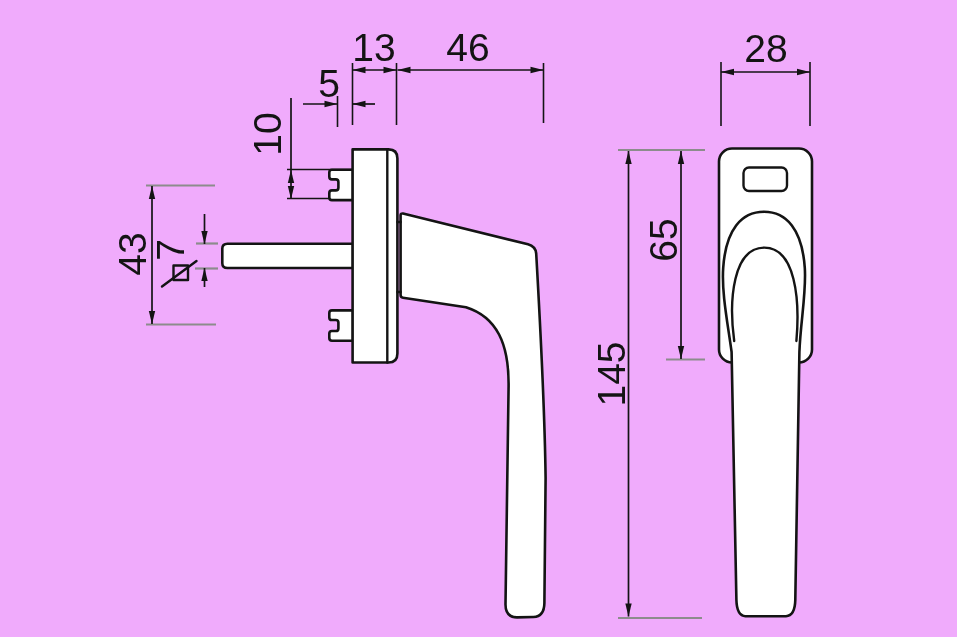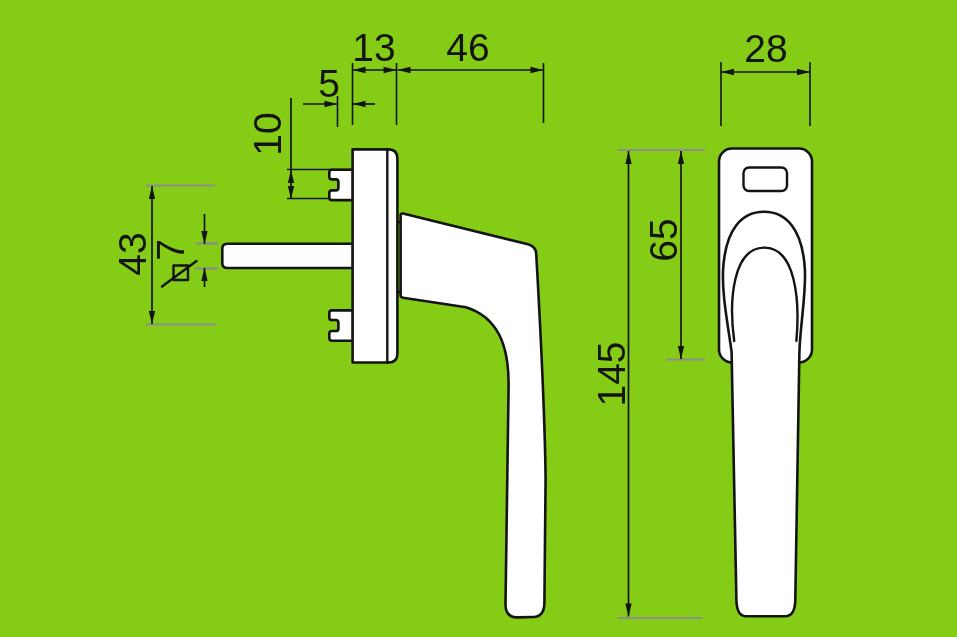--- a/index.html
+++ b/index.html
@@ -1,16 +1,16 @@
 <!DOCTYPE html>
 <html><head>
 <meta charset="utf-8">
 <style>
   html,body{margin:0;padding:0;background:#ffffff;}
-  .stage{width:957px;height:637px;background:#84cc16;overflow:hidden;}
+  .stage{width:957px;height:637px;background:#f0abfc;overflow:hidden;}
   svg{display:block;}
   .part{fill:#ffffff;stroke:#141414;stroke-width:2.6;stroke-linejoin:round;stroke-linecap:round;}
   .part-thin{fill:none;stroke:#141414;stroke-width:2.4;stroke-linejoin:round;stroke-linecap:round;}
   .dim{stroke:#141414;stroke-width:1.7;fill:none;}
   .ext{stroke:#141414;stroke-width:1.6;fill:none;}
   .ref{stroke:#8c8c8c;stroke-width:2.2;fill:none;}
   .arrow{fill:#141414;stroke:none;}
   .dim-label{font-family:"Liberation Sans","DejaVu Sans",sans-serif;font-size:39px;fill:#141414;stroke:none;}
 </style>
 </head>

